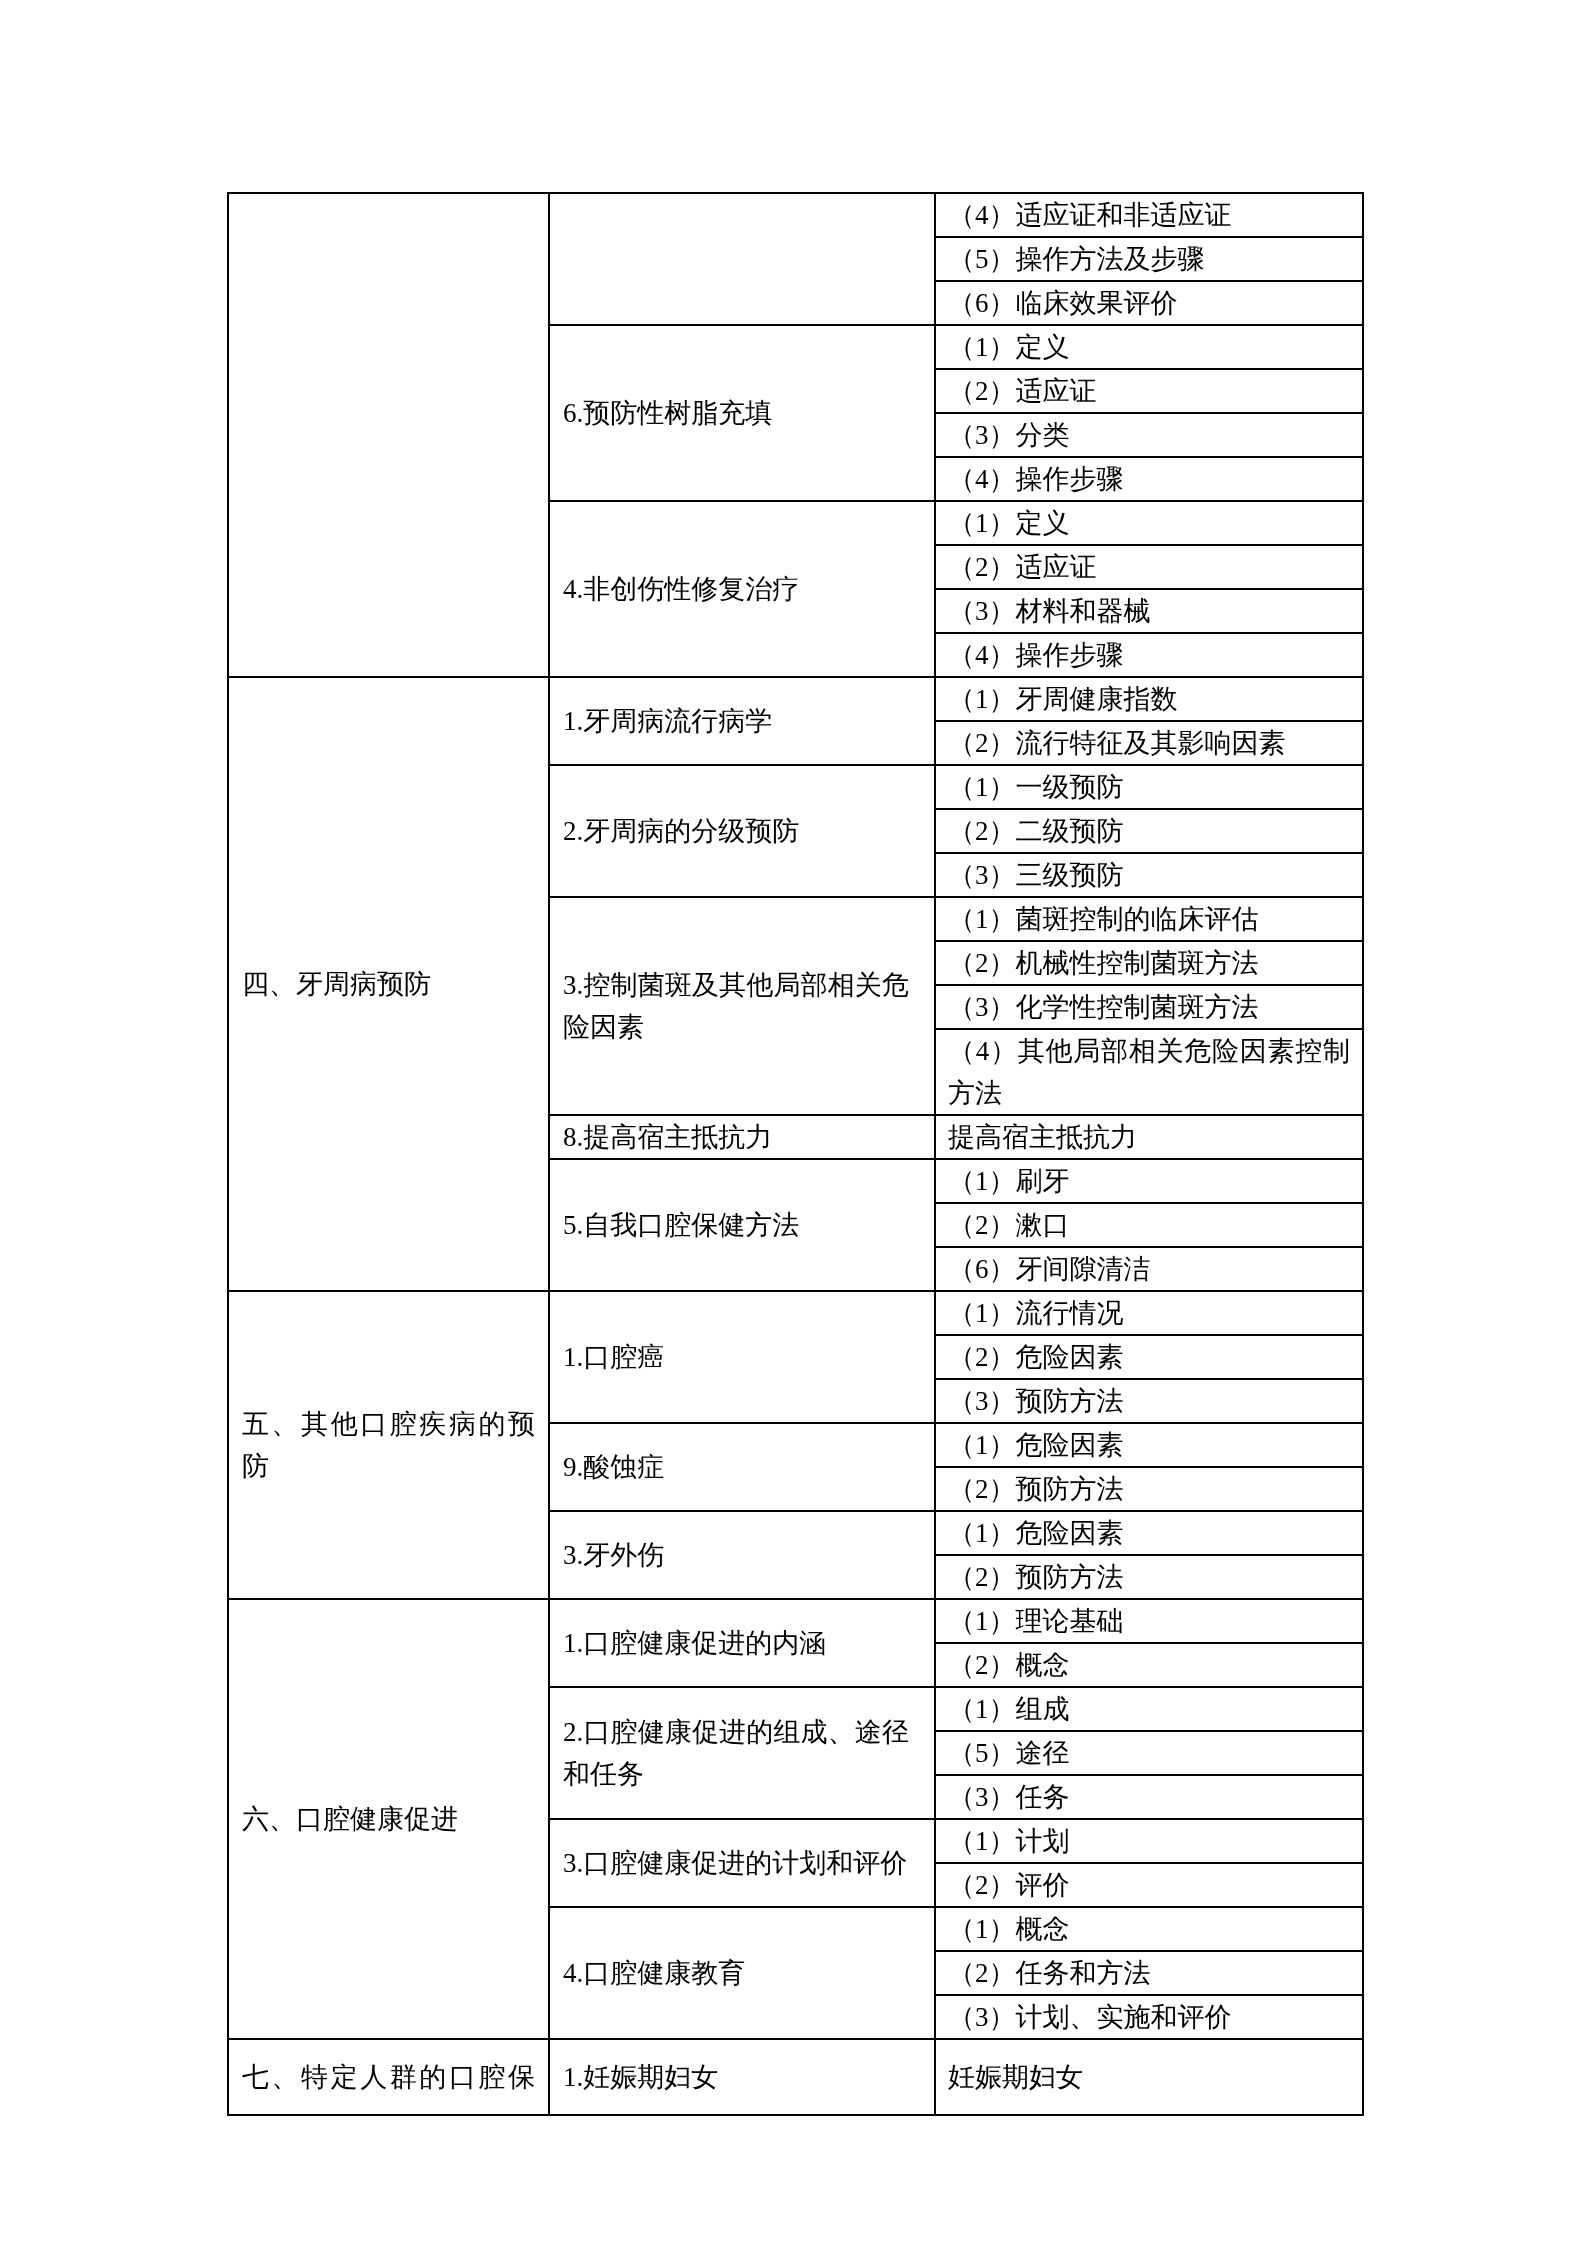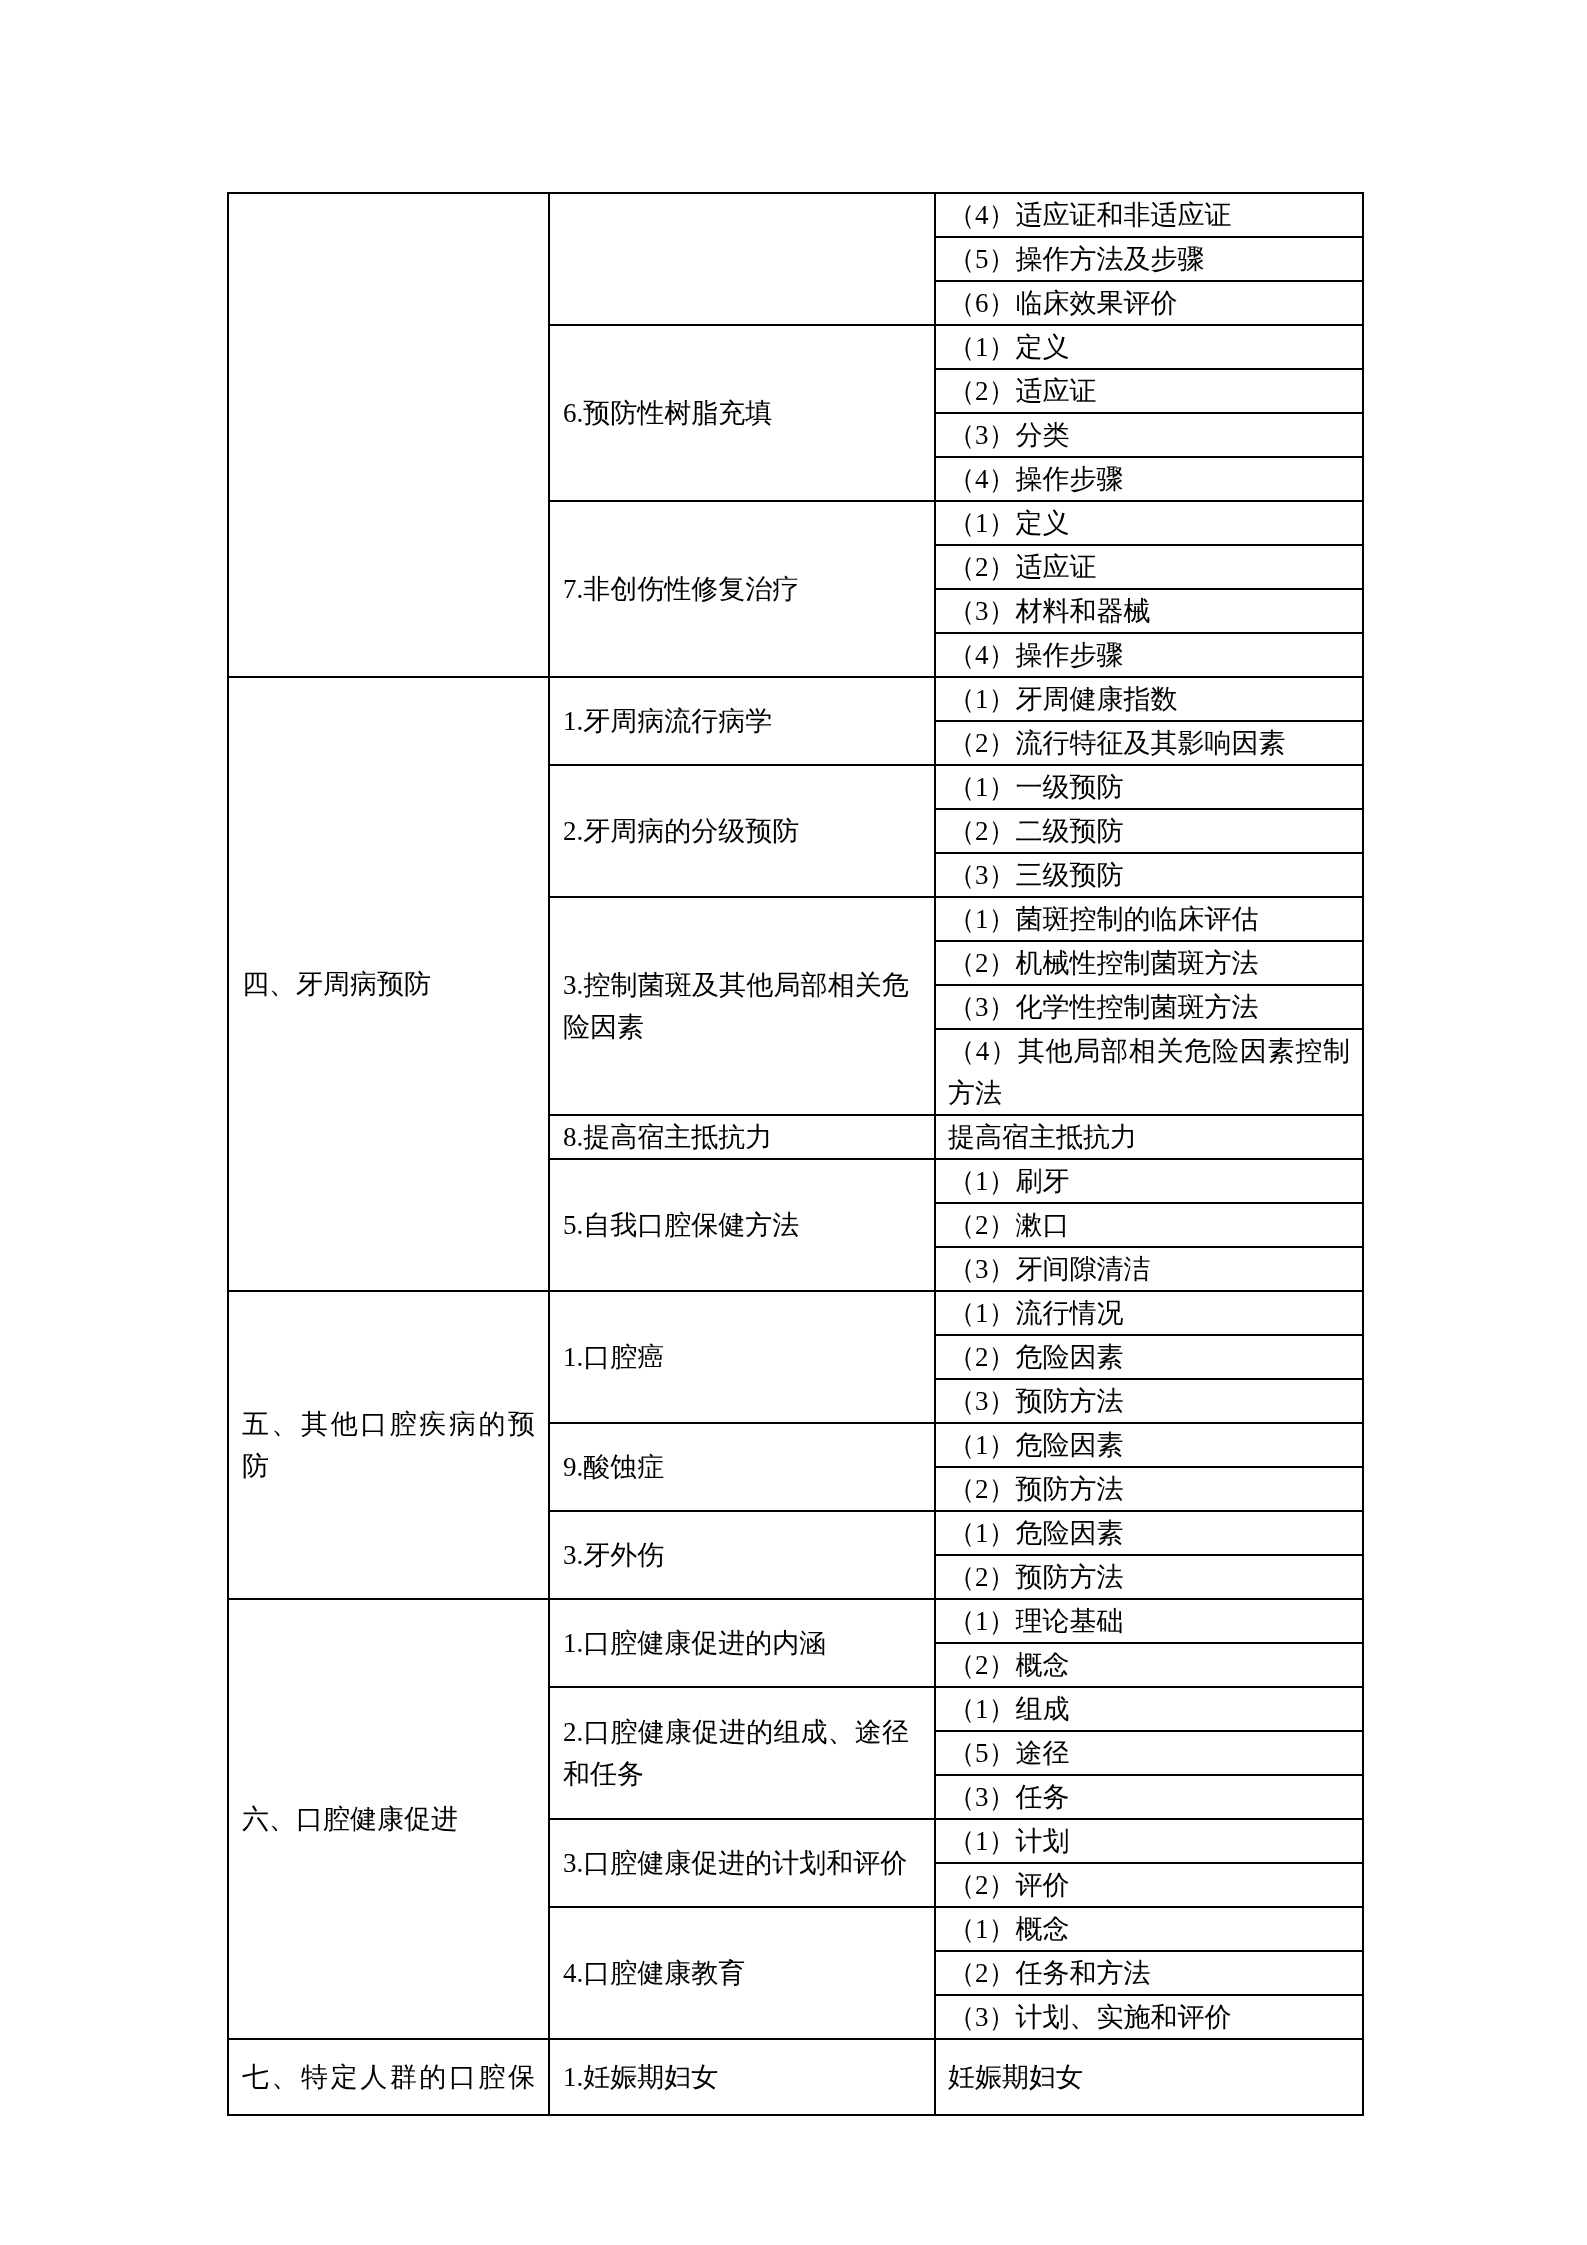--- a/index.html
+++ b/index.html
@@ -71,21 +71,21 @@
       <tr>
         <td class="d">（2）适应证</td>
       </tr>
       <tr>
         <td class="d">（3）分类</td>
       </tr>
       <tr>
         <td class="d">（4）操作步骤</td>
       </tr>
       <tr>
-        <td class="t" rowspan="4">7.非创伤性修复治疗</td>
+        <td class="t" rowspan="4">4.非创伤性修复治疗</td>
         <td class="d">（1）定义</td>
       </tr>
       <tr>
         <td class="d">（2）适应证</td>
       </tr>
       <tr>
         <td class="d">（3）材料和器械</td>
       </tr>
       <tr>
         <td class="d">（4）操作步骤</td>
@@ -127,21 +127,21 @@
         <td class="d">提高宿主抵抗力</td>
       </tr>
       <tr>
         <td class="t" rowspan="3">5.自我口腔保健方法</td>
         <td class="d">（1）刷牙</td>
       </tr>
       <tr>
         <td class="d">（2）漱口</td>
       </tr>
       <tr>
-        <td class="d">（3）牙间隙清洁</td>
+        <td class="d">（6）牙间隙清洁</td>
       </tr>
 
       <tr>
         <td class="g" rowspan="7">五、其他口腔疾病的预防</td>
         <td class="t" rowspan="3">1.口腔癌</td>
         <td class="d">（1）流行情况</td>
       </tr>
       <tr>
         <td class="d">（2）危险因素</td>
       </tr>

